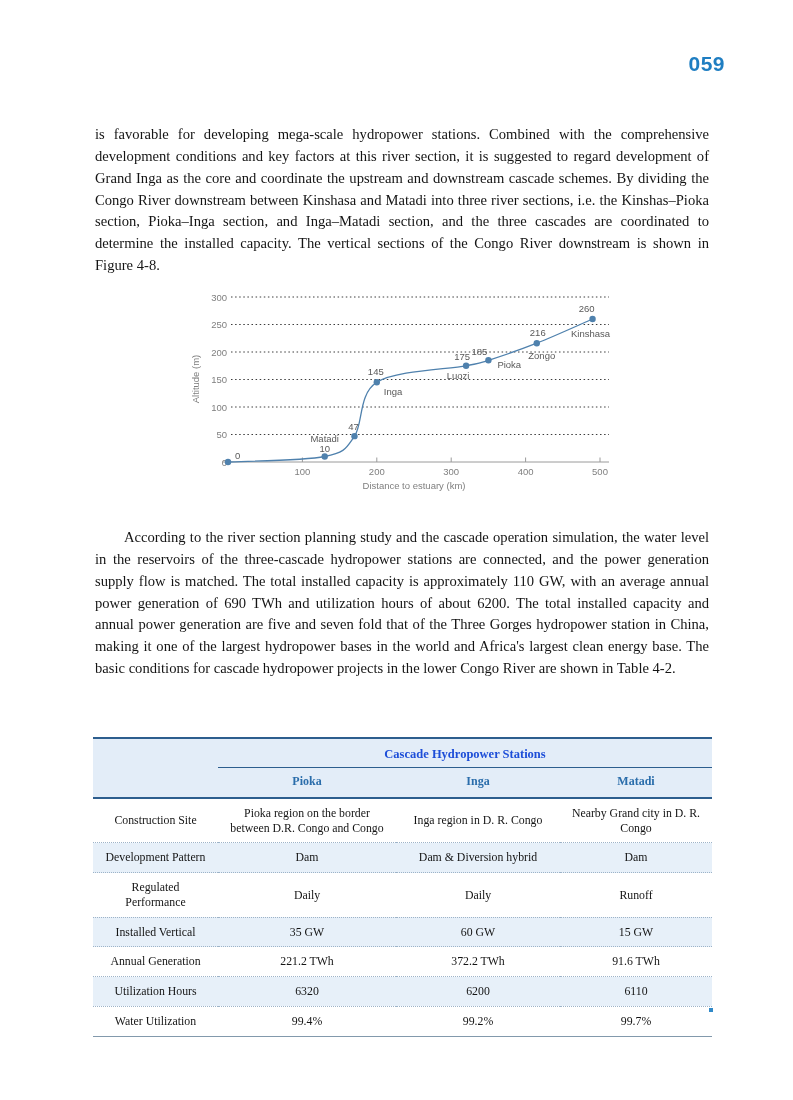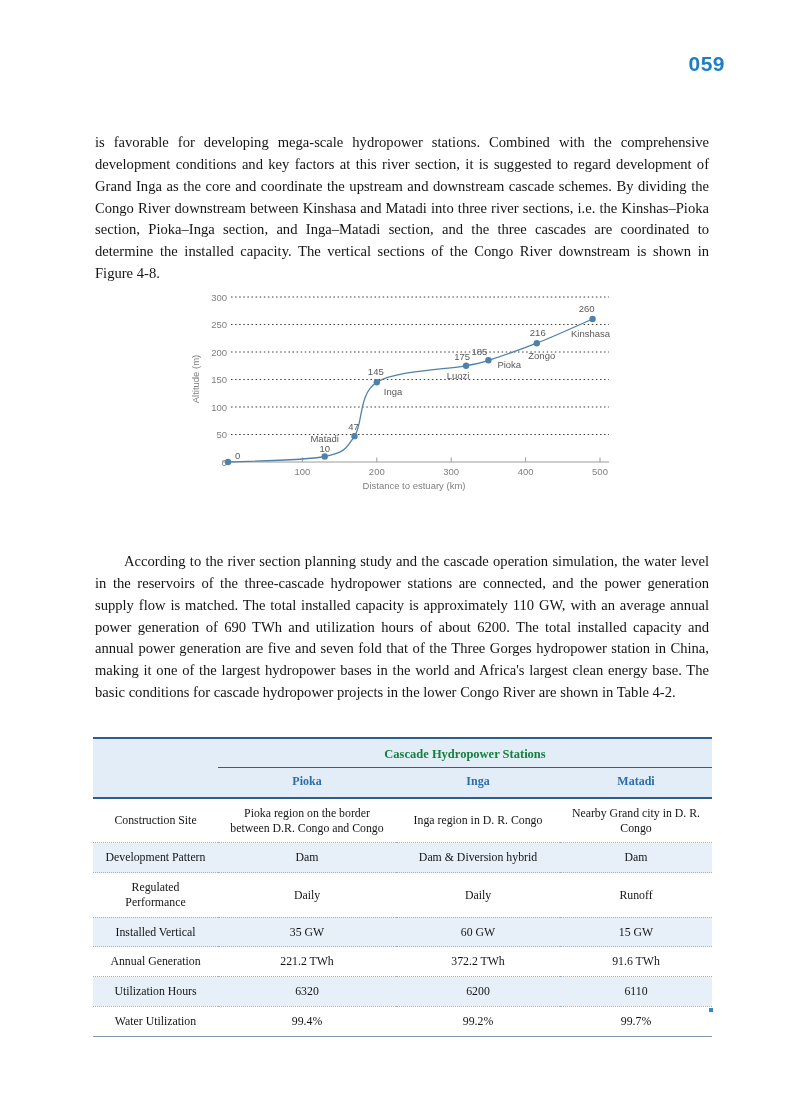--- a/index.html
+++ b/index.html
@@ -2,36 +2,36 @@
 <html><head>
 <meta charset="utf-8">
 <style>
   html,body{margin:0;padding:0;background:#fff;}
   .page{position:relative;width:769px;height:1100px;background:#ffffff;overflow:hidden;
         font-family:"Liberation Serif",serif;color:#121212;}
   .page-num{position:absolute;top:52px;right:44px;font-family:"Liberation Sans",sans-serif;
             font-weight:bold;font-size:21px;letter-spacing:.5px;}
   .para{position:absolute;left:95px;width:614px;font-size:14.6px;line-height:21.85px;
         text-align:justify;color:#141414;}
-  .para1{top:132px;}
-  .para2{top:551px;text-indent:29px;font-family:Liberation Serif, serif;}
+  .para1{top:124px;}
+  .para2{top:527px;text-indent:29px;font-family:Liberation Serif, serif;}
   .chart-wrap{position:absolute;left:185px;top:287px;width:430px;height:208px;}
   .chart-wrap svg text{font-family:"Liberation Sans",sans-serif;}
   .fig-caption{position:absolute;top:498px;left:95px;width:614px;text-align:center;
                font-family:"Liberation Sans",sans-serif;font-size:12.5px;color:#3d3d3d;}
   .fig-caption .cap-title{margin-left:13px;}
   .tbl-banner{position:absolute;left:93px;top:694px;width:619px;height:34px;border-radius:10px;
               color:#fff;font-family:"Liberation Sans",sans-serif;font-size:15.5px;
               display:flex;align-items:center;box-sizing:border-box;padding-left:24px;}
   .tbl-banner .cap{margin-left:26px;}
   .tbl{position:absolute;left:93px;top:737px;width:619px;border-collapse:collapse;
        table-layout:fixed;font-size:11.8px;color:#141414;}
   .tbl td{text-align:center;vertical-align:middle;}
   .tbl .corner{background:#e3edf8;border-bottom:2px solid #2d5e8e;}
-  .tbl .group-h{background:#e3edf8;color:#15803d;font-weight:bold;font-size:12.5px;
+  .tbl .group-h{background:#e3edf8;color:#1d4ed8;font-weight:bold;font-size:12.5px;
                 padding:8px 0 5px;border-bottom:1.5px solid #2d5e8e;}
   .tbl .sub-h{background:#e3edf8;color:#2a6dab;font-weight:bold;font-size:12px;
               padding:6px 0 8px;border-bottom:2px solid #2d5e8e;}
   .tbl{border-top:2px solid #2d5e8e;}
   .tbl tbody td{padding:7px 8px;line-height:1.25;}
   .tbl tbody tr:nth-child(even) td{background:#e7f0f9;}
   .tbl tbody tr + tr td{border-top:1px dotted #9db3c8;}
   .tbl tbody tr:last-child td{border-bottom:1.5px solid #8299ac;}
   .corner-mark{position:absolute;left:709px;top:1008px;width:4px;height:4px;}
 </style>

